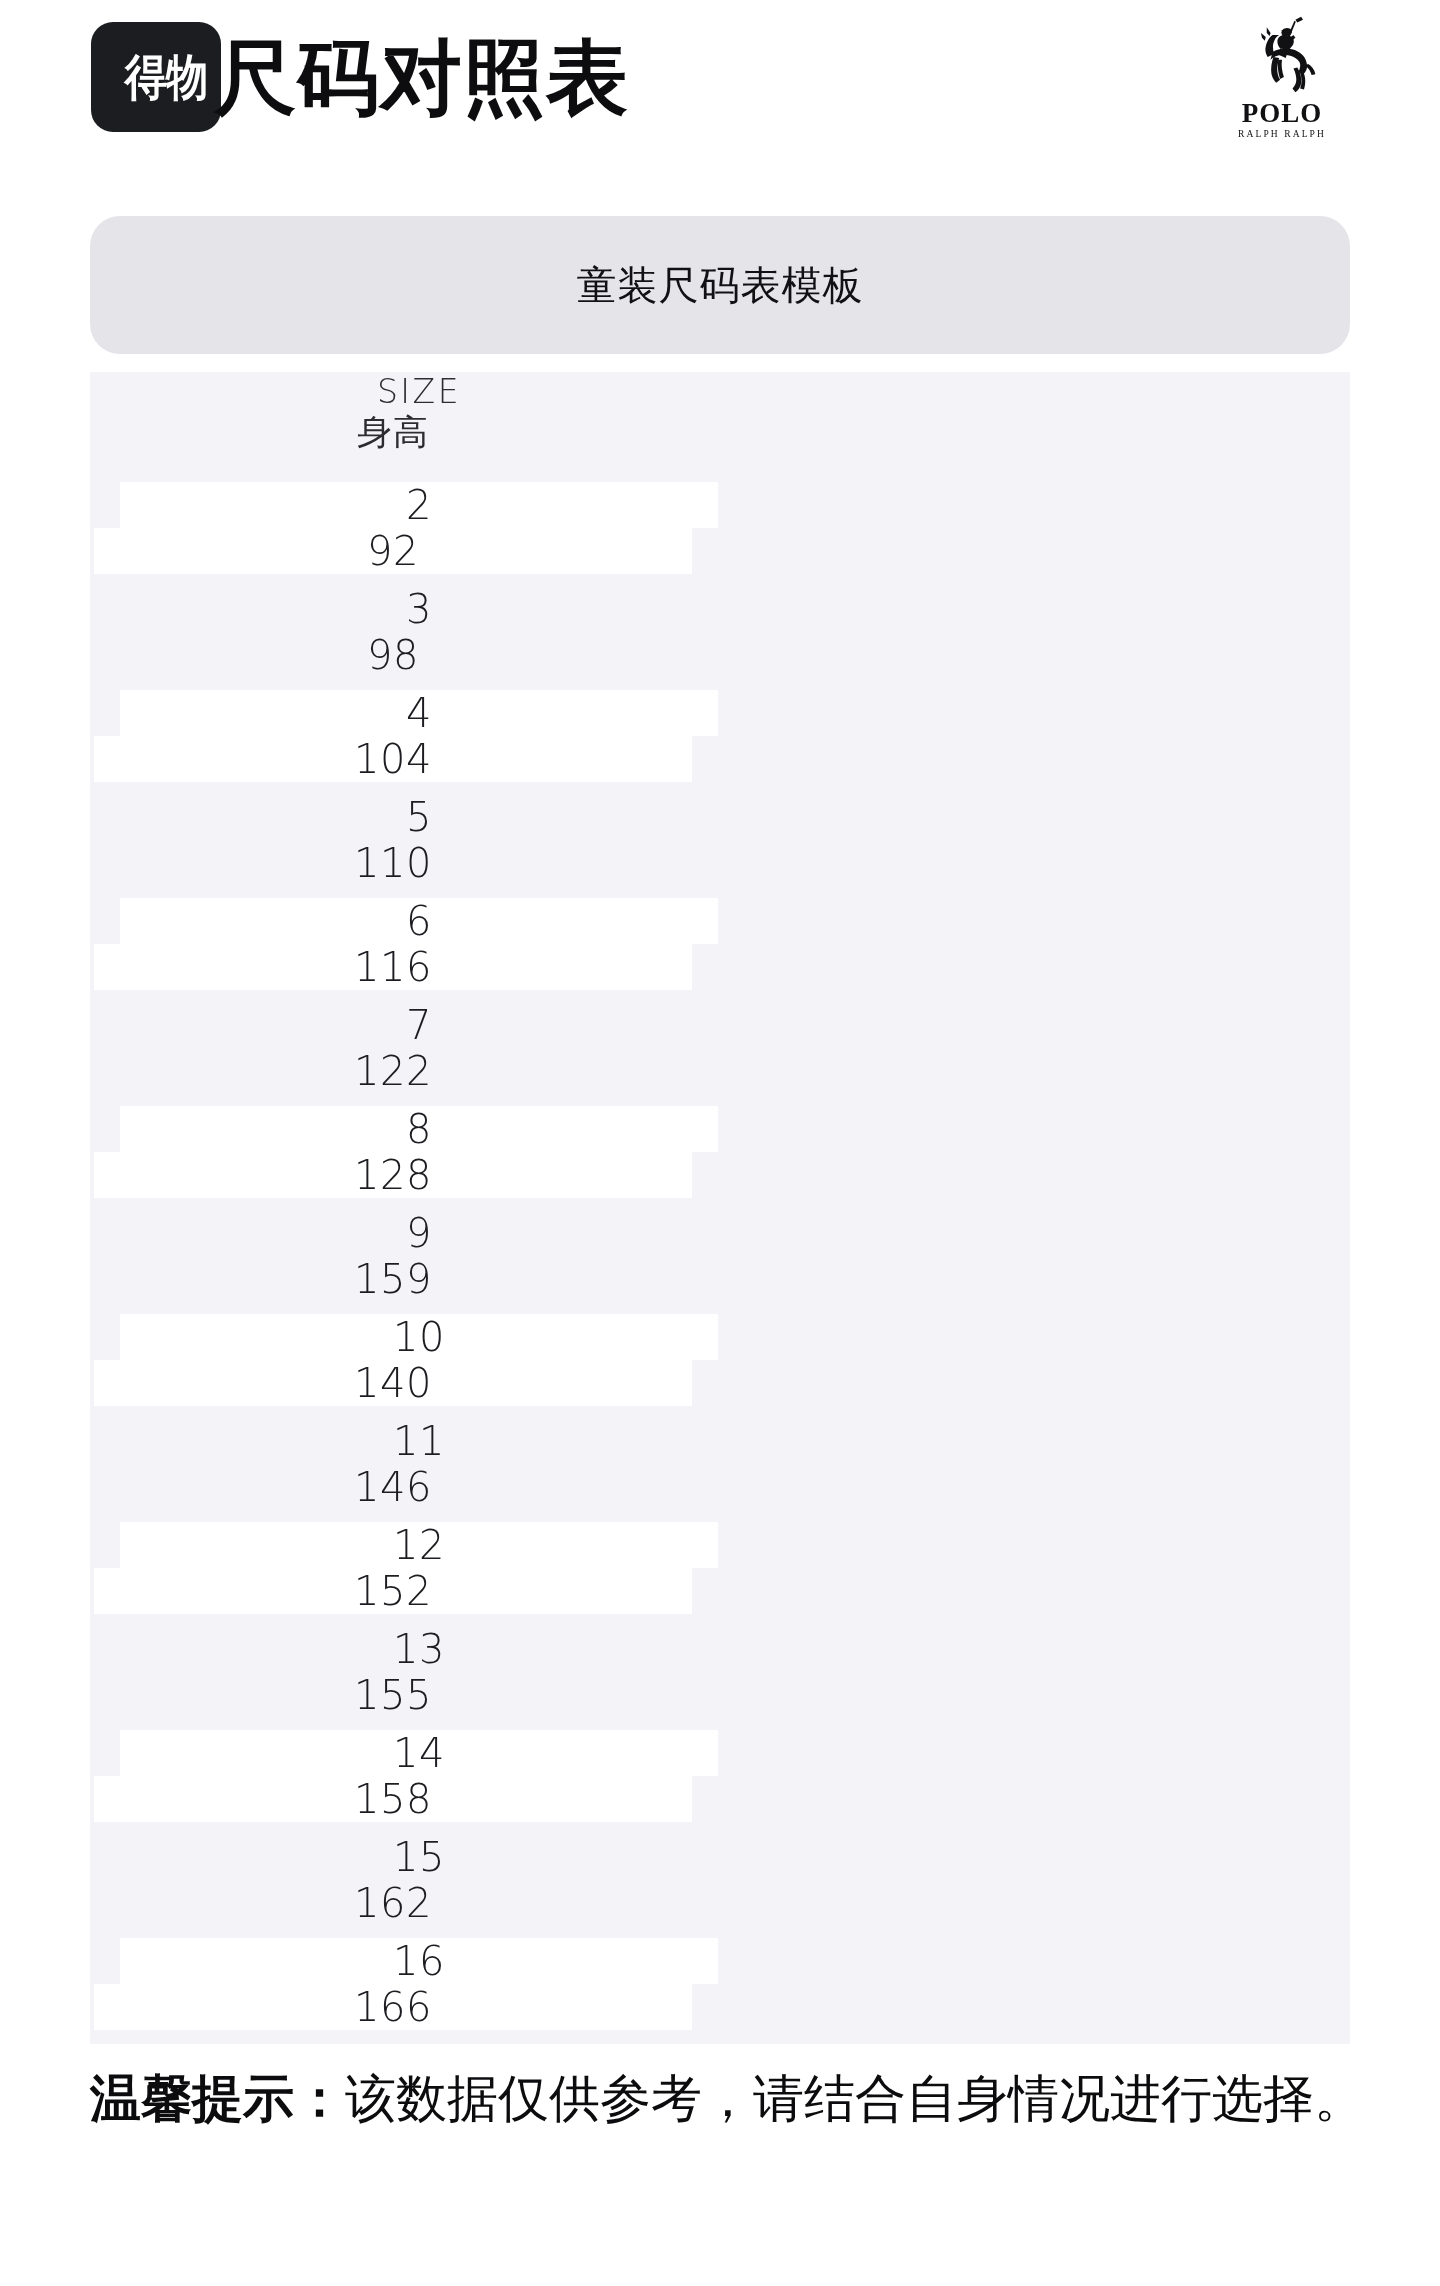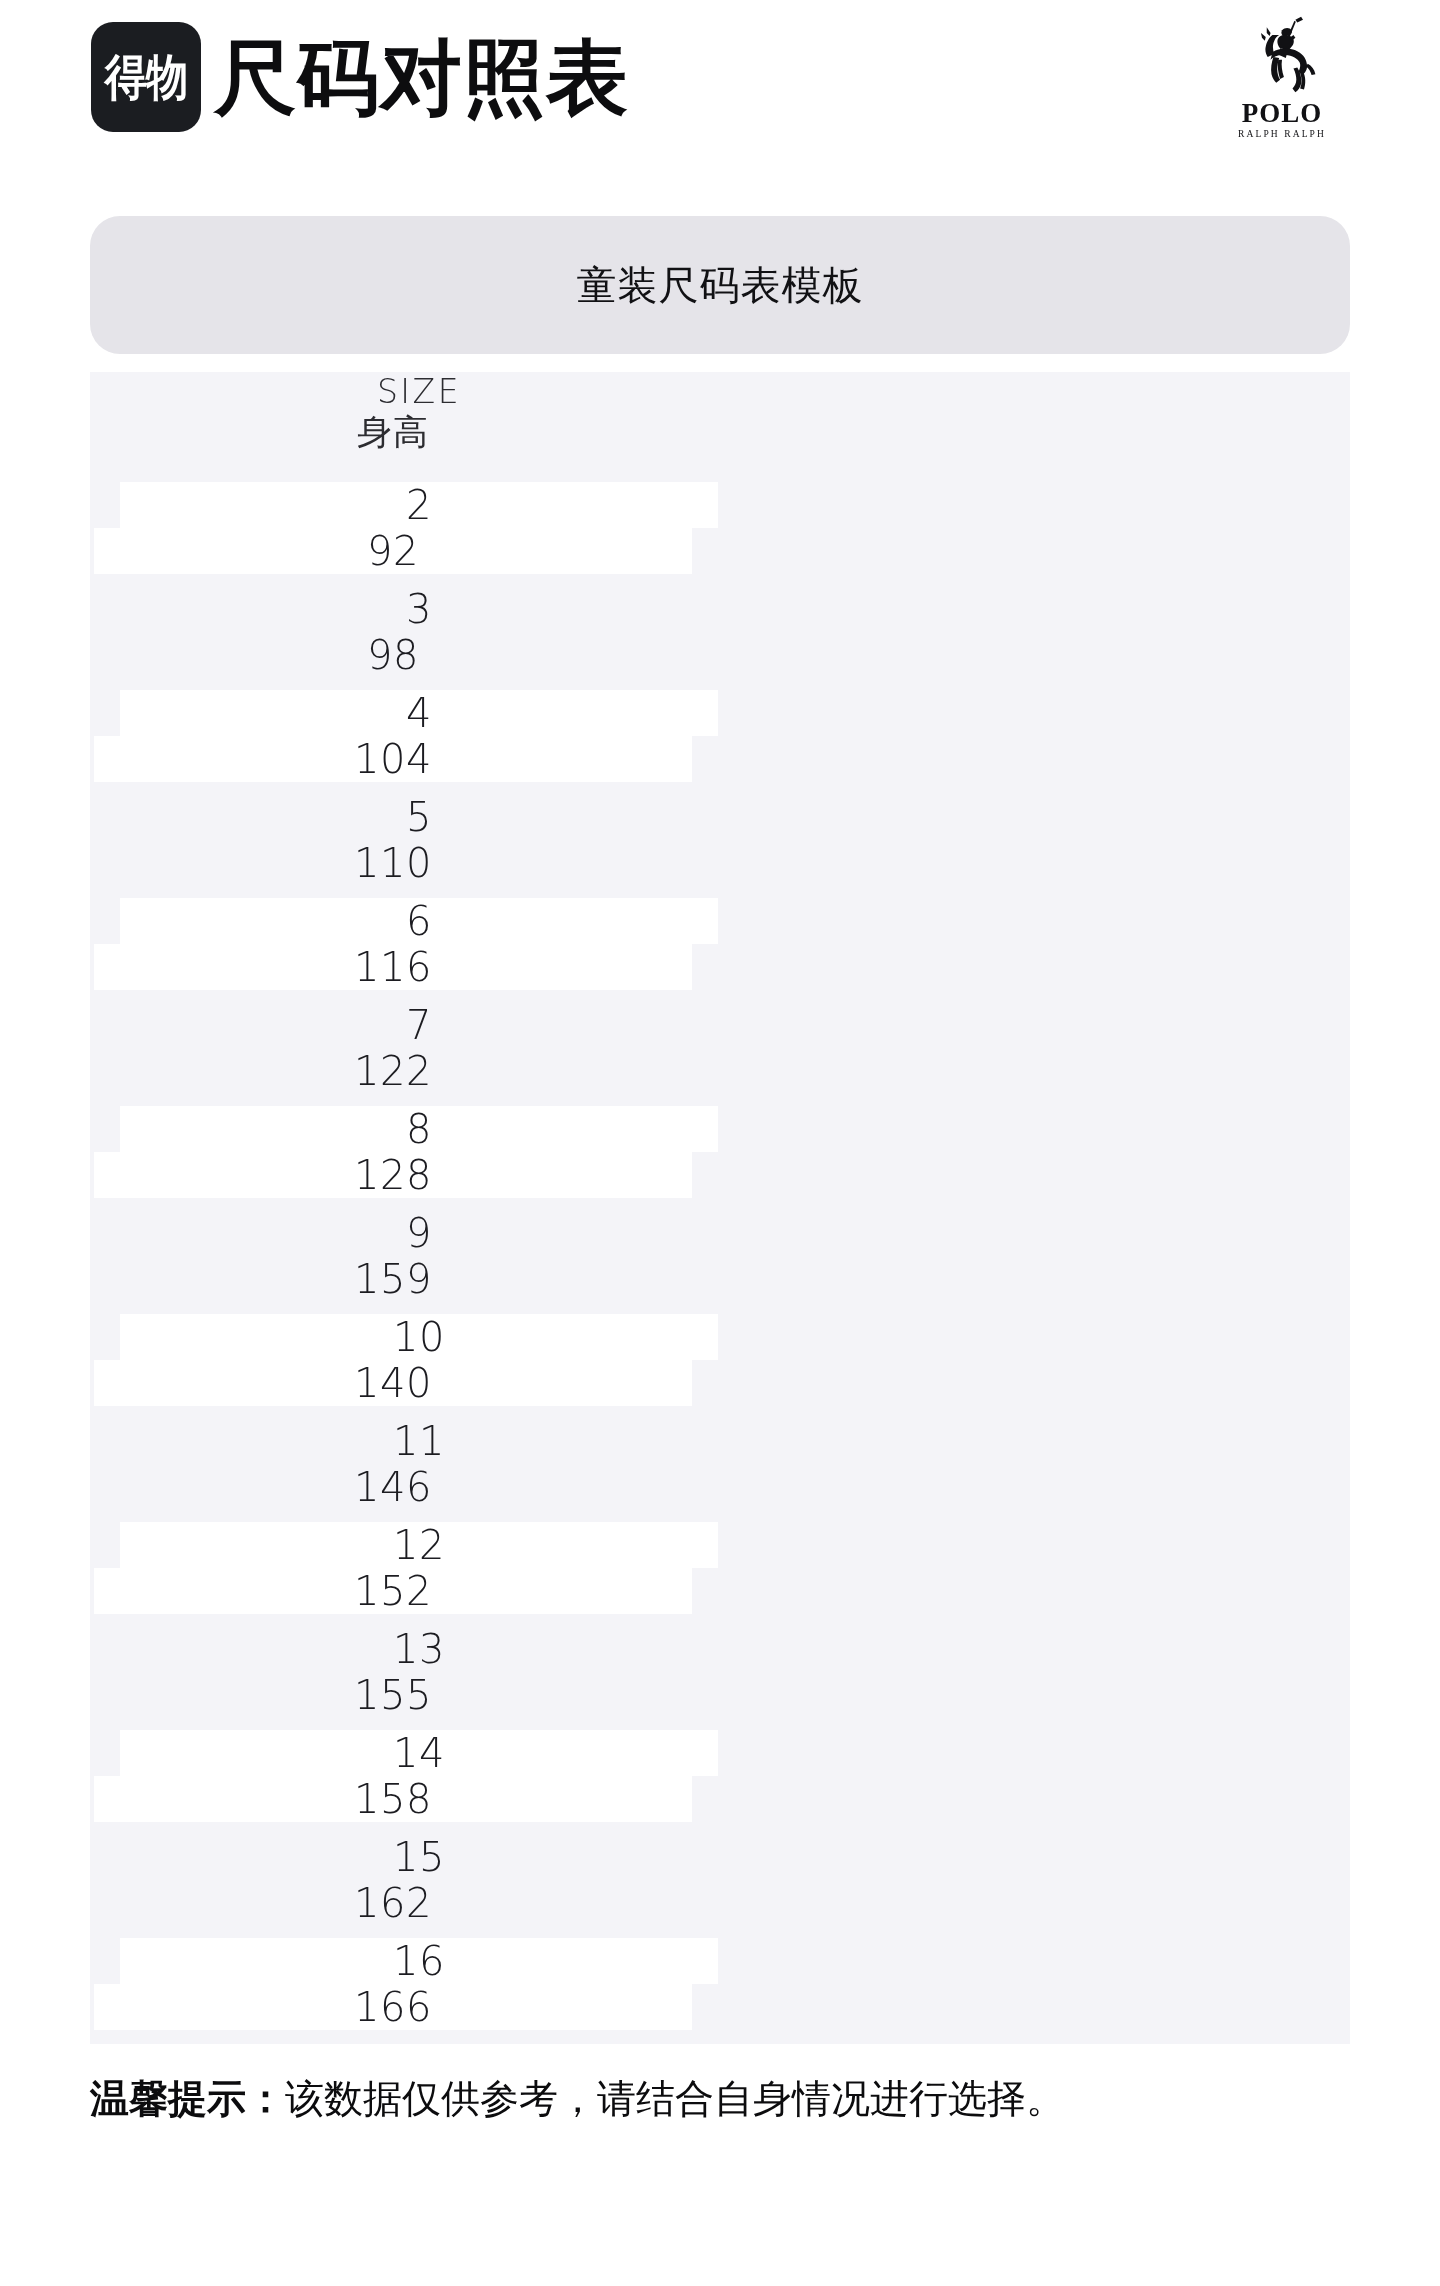--- a/index.html
+++ b/index.html
@@ -28,20 +28,21 @@
     position: absolute;
     left: 91px;
     top: 22px;
     width: 110px;
     height: 110px;
     background: #1b1d21;
     border-radius: 22px;
     display: flex;
     align-items: center;
     justify-content: center;
+    padding-left: 20px;
   }
   .brand-badge-text {
     color: #ffffff;
     font-size: 49px;
     line-height: 1;
     font-weight: 700;
     letter-spacing: -1px;
     font-family: "DejaVu Sans", "Liberation Sans", sans-serif;
     transform: scaleX(0.86);
   }
@@ -165,21 +166,21 @@
     letter-spacing: 1px;
     font-size: 35px;
   }
 
   
   .footer-note {
     position: absolute;
     left: 90px;
     top: 2072px;
     width: 1280px;
-    font-size: 39px;
+    font-size: 51px;
     line-height: 54px;
     color: #0c0c0e;
     font-family: "DejaVu Sans", "Liberation Sans", sans-serif;
     white-space: nowrap;
   }
   .footer-note .lead {
     font-weight: 700;
   }
   .footer-note .body {
     font-weight: 400;

